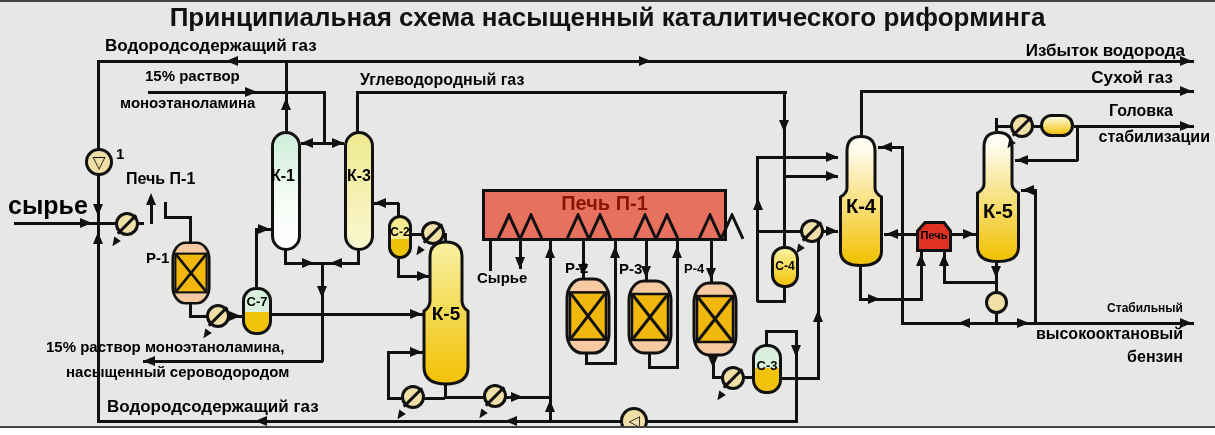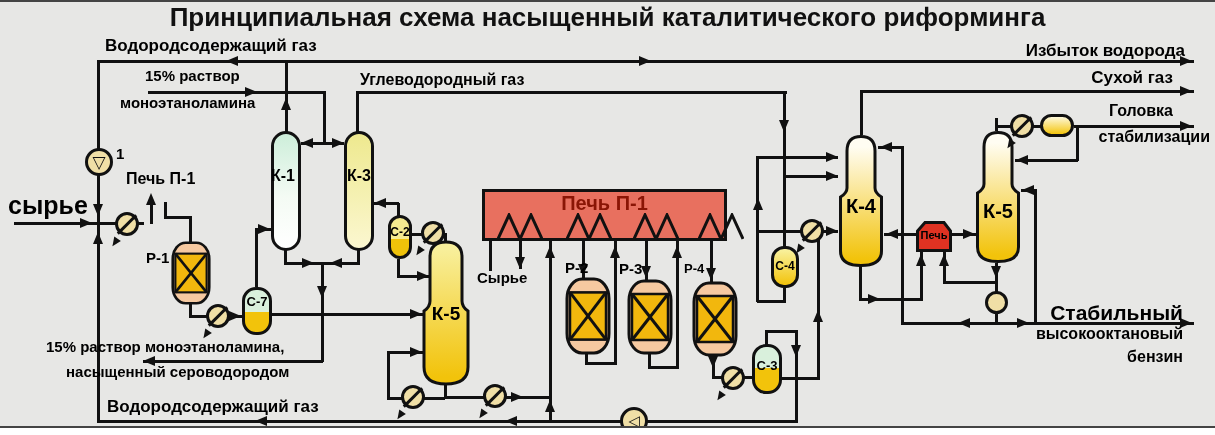--- a/index.html
+++ b/index.html
@@ -312,21 +312,21 @@
   <div class="lbl" style="left:120px;top:95px;font-size:15px;">моноэтаноламина</div>
   <div class="lbl" style="right:42px;top:69px;font-size:17px;">Сухой газ</div>
   <div class="lbl" style="right:42px;top:103px;font-size:16px;">Головка</div>
   <div class="lbl" style="right:5px;top:129px;font-size:16px;">стабилизации</div>
   <div class="lbl" style="left:8px;top:192px;font-size:25px;">сырье</div>
   <div class="lbl" style="left:126px;top:171px;font-size:16px;">Печь П-1</div>
   <div class="lbl" style="left:477px;top:270px;font-size:15px;">Сырье</div>
   <div class="lbl" style="left:46px;top:339px;font-size:15px;">15% раствор моноэтаноламина,</div>
   <div class="lbl" style="left:66px;top:364px;font-size:15px;">насыщенный сероводородом</div>
   <div class="lbl" style="left:107px;top:398px;font-size:17px;">Водородсодержащий газ</div>
-  <div class="lbl" style="right:32px;top:302px;font-size:21px;">Стабильный</div>
+  <div class="lbl" style="right:32px;top:302px;font-size:12px;">Стабильный</div>
   <div class="lbl" style="right:32px;top:326px;font-size:16px;">высокооктановый</div>
   <div class="lbl" style="right:32px;top:349px;font-size:16px;">бензин</div>
 
 
   <div style="position:absolute;left:0;top:0;width:100%;height:2px;background:#444;"></div>
   <div style="position:absolute;left:0;top:426px;width:100%;height:2px;background:#444;"></div>
   <div style="position:absolute;left:0;top:428px;width:100%;height:7px;background:#fff;"></div>
 </div>
 
 </body></html>

